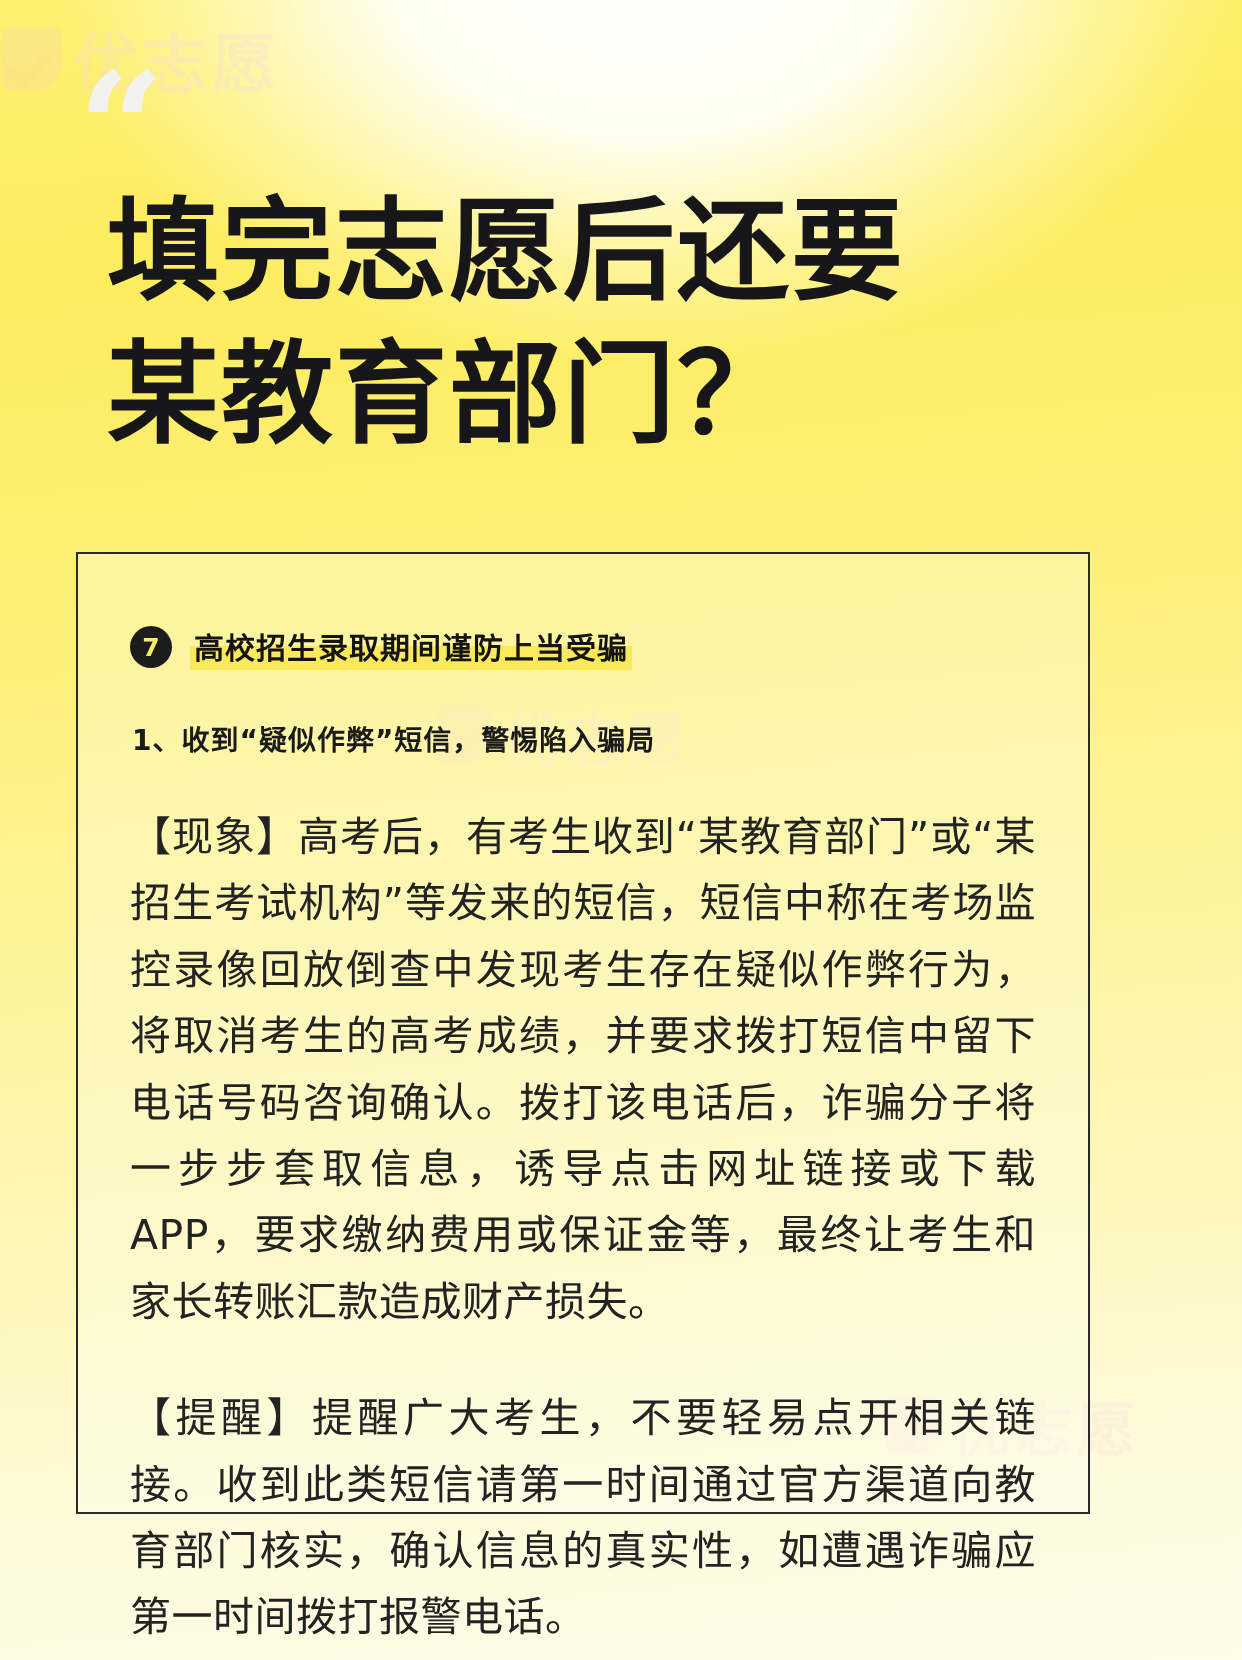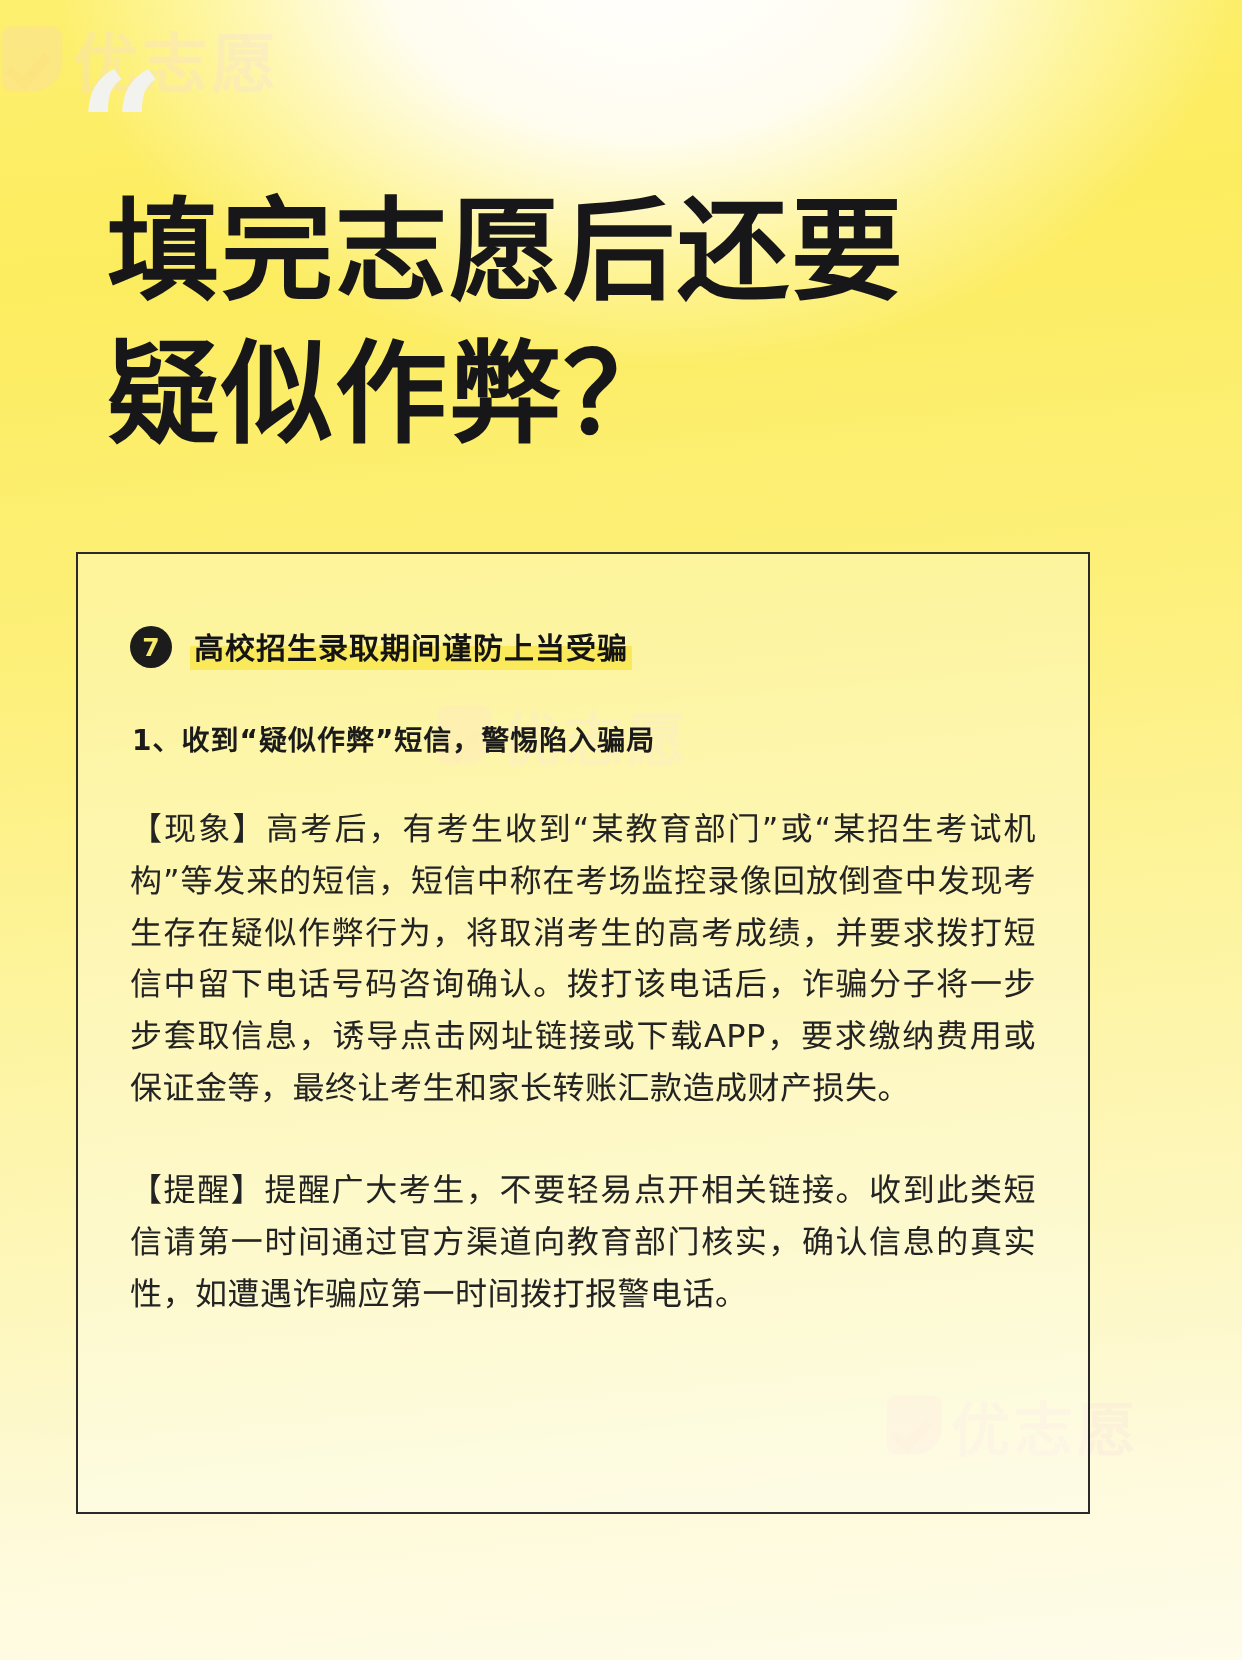--- a/index.html
+++ b/index.html
@@ -143,21 +143,21 @@
     font-size: 28px;
     font-weight: bold;
     color: #1b1b1b;
     letter-spacing: 1px;
     margin: 0 0 46px 2px;
     white-space: nowrap;
   }
 
   .para {
     font-family: "DejaVu Sans", "Liberation Sans", sans-serif;
-    font-size: 32px;
+    font-size: 41px;
     line-height: 1.62;
     color: #232323;
     margin: 0 0 50px 0;
     text-align: justify;
     text-indent: 0;
     letter-spacing: 0.5px;
   }
   .para:last-child { margin-bottom: 0; margin-top: 40px; }
 </style>
 </head>
@@ -175,21 +175,21 @@
   </div>
   <div class="wm wm-3">
     <span class="wm-mark"></span>
     <span class="wm-text">优志愿</span>
   </div>
 
   <div class="quote-mark">“</div>
 
   <div class="headline">
     <div class="line">填完志愿后还要</div>
-    <div class="line">疑似作弊？</div>
+    <div class="line">某教育部门？</div>
   </div>
 
   <div class="card">
 
     <div class="sec-head">
       <div class="badge">7</div>
       <div class="sec-title">高校招生录取期间谨防上当受骗</div>
     </div>
 
     <div class="sub-title">1、收到“疑似作弊”短信，警惕陷入骗局</div>

